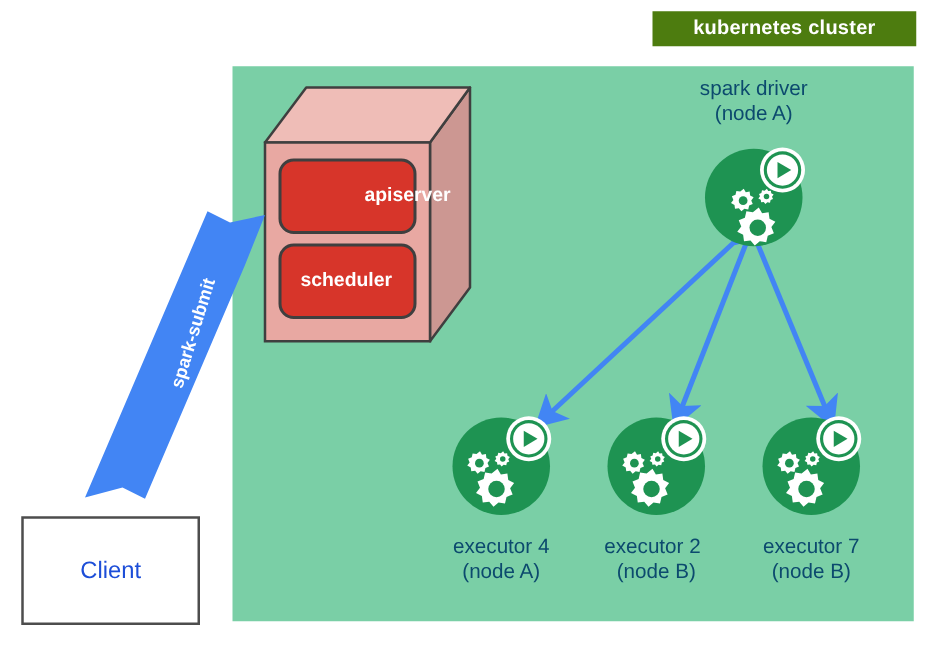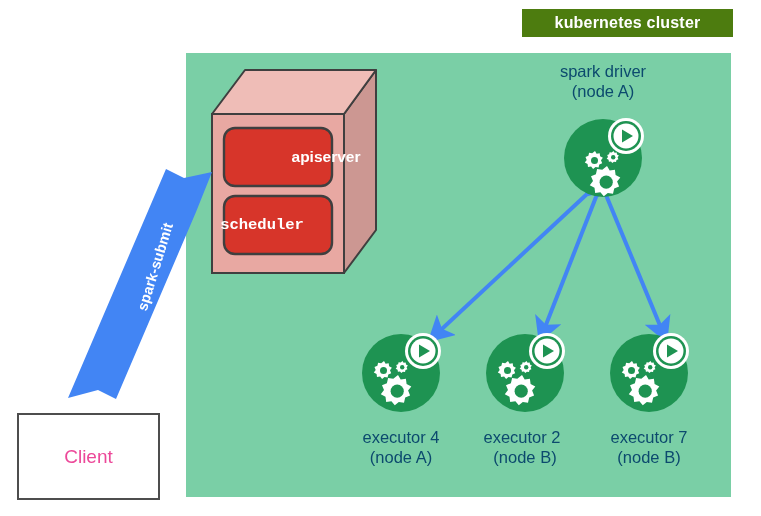--- a/index.html
+++ b/index.html
@@ -67,21 +67,21 @@
   }
   .client-label {
     position: absolute;
     left: 18px;
     top: 414px;
     width: 141px;
     height: 85px;
     display: flex;
     align-items: center;
     justify-content: center;
-    color: #ec4899;
+    color: #1d4ed8;
     font-size: 19px;
   }
   .submit-label {
     position: absolute;
     left: 96px;
     top: 258px;
     width: 120px;
     height: 18px;
     color: #ffffff;
     font-size: 14.5px;
@@ -227,21 +227,21 @@
         </g>
       </g>
     </g>
   </svg>
 
   <div class="cluster-label">kubernetes cluster</div>
 
   <div class="txt" style="left:224px; top:128px; width:108px; height:58px;margin-left:48px;">
     <span class="cube-label">apiserver</span>
   </div>
-  <div class="txt" style="left:220px; top:196px; width:84px; height:58px;font-family:Liberation Mono, monospace;">
+  <div class="txt" style="left:235px; top:196px; width:84px; height:58px;">
     <span class="cube-label">scheduler</span>
   </div>
 
   <div class="submit-label">spark-submit</div>
 
   <div class="client-label">Client</div>
 
   <div class="node-label" style="left:523px; top:62px; width:160px;">spark driver</div>
   <div class="node-label" style="left:523px; top:82px; width:160px;">(node A)</div>
 

